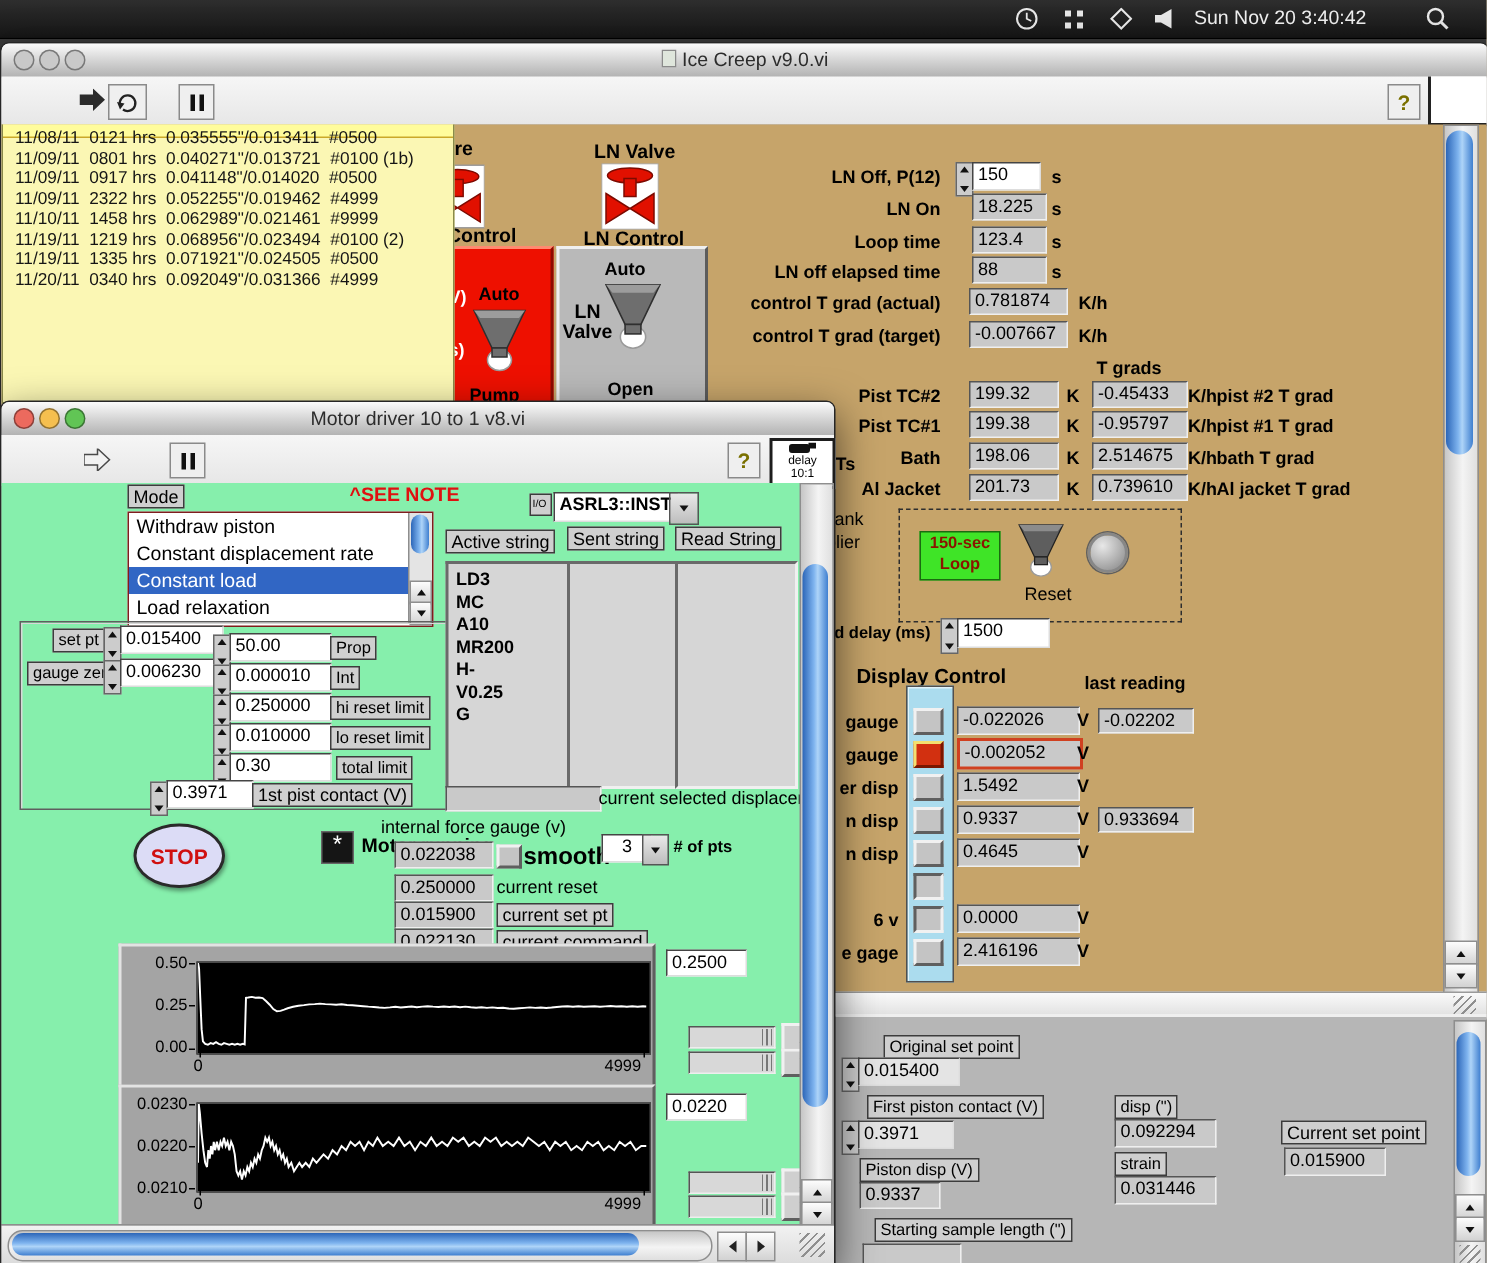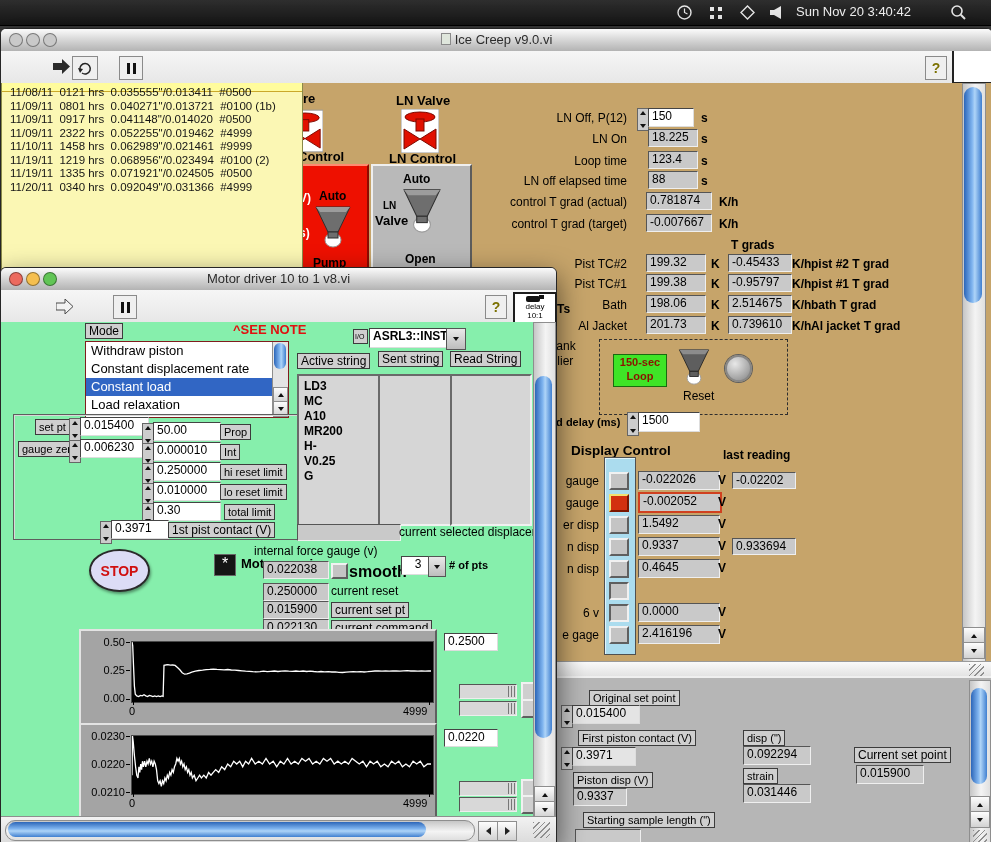--- a/index.html
+++ b/index.html
@@ -1,21 +1,21 @@
 <!DOCTYPE html>
 <html><head>
 <meta charset="utf-8">
 <style>
 html,body{margin:0;padding:0}
 #screen{position:relative;width:991px;height:842px;background:#3a3a3a;overflow:hidden;
   font-family:"Liberation Sans",sans-serif;-webkit-font-smoothing:antialiased}
 .a{position:absolute}
 .b{position:absolute;font-weight:bold;font-size:12px;color:#000;white-space:nowrap}
 .t{position:absolute;font-size:12px;color:#000;white-space:nowrap}
-.rlab{position:absolute;text-align:right;font-weight:normal;font-size:12px;color:#000;white-space:nowrap}
+.rlab{position:absolute;text-align:right;font-weight:bold;font-size:12px;color:#000;white-space:nowrap}
 .chip{position:absolute;background:#cfcfcf;border:1px solid #3c3c3c;font-size:11px;line-height:12px;padding:1px 3px;color:#000;white-space:nowrap}
 .fld{position:absolute;background:#c9c9c9;border:1px solid;border-color:#555 #efefef #efefef #555;font-size:12px;line-height:15px;padding:0 3px;color:#000;white-space:nowrap;overflow:hidden}
 .wfld{position:absolute;background:#fff;border:1px solid;border-color:#444 #ddd #ddd #444;font-size:12px;line-height:15px;padding:0 3px;color:#000;white-space:nowrap;overflow:hidden}
 .cfld{background:#e4e4e4}
 .spin{position:absolute;width:10px;background:#cccccc;border:1px solid #666;display:flex;flex-direction:column;align-items:center;justify-content:space-between;padding:2px 0}
 .tu{width:0;height:0;border-left:3px solid transparent;border-right:3px solid transparent;border-bottom:4px solid #111}
 .td{width:0;height:0;border-left:3px solid transparent;border-right:3px solid transparent;border-top:4px solid #111}
 .tle{width:0;height:0;border-top:4px solid transparent;border-bottom:4px solid transparent;border-right:5px solid #222}
 .tri{width:0;height:0;border-top:4px solid transparent;border-bottom:4px solid transparent;border-left:5px solid #222}
 .btn3{position:absolute;background:#c4c4c4;border:2px solid;border-color:#f1f1f1 #5f5f5f #5f5f5f #f1f1f1}
@@ -161,21 +161,21 @@
               <polygon points="1,1 35,1 31,6 5,6" fill="#9c9c9c"></polygon>
               <rect x="13" y="26" width="10" height="6" fill="#6e6e6e" stroke="#2f2f2f"></rect>
             </svg>
         </span>
         <span class="b" style="left:56px;top:60px;color:#fff">s)</span>
         <span class="b" style="left:70px;top:90px">Pump</span>
       </div>
 
       <div class="a" style="left:370px;top:81px;width:97px;height:106px;background:#b9b9b9;border:2px solid;border-color:#efefef #5c5c5c #5c5c5c #efefef">
         <span class="b" style="left:30px;top:6px">Auto</span>
-        <span class="b" style="left:10px;top:34px;font-size:10px">LN</span>
+        <span class="b" style="left:10px;top:34px;font-size:13px">LN</span>
         <span class="b" style="left:2px;top:47px;font-size:13px">Valve</span>
         <span class="a" style="left:30px;top:22px">
           <svg width="38" height="46" viewBox="0 0 36 42">
               <ellipse cx="18" cy="34" rx="8" ry="7" fill="#fff" stroke="#9a9a9a"></ellipse>
               <polygon points="1,1 35,1 23,26 13,26" fill="#6e6e6e" stroke="#2f2f2f"></polygon>
               <polygon points="1,1 35,1 31,6 5,6" fill="#9c9c9c"></polygon>
               <rect x="13" y="26" width="10" height="6" fill="#6e6e6e" stroke="#2f2f2f"></rect>
             </svg>
         </span>
         <span class="b" style="left:32px;top:86px">Open</span>

